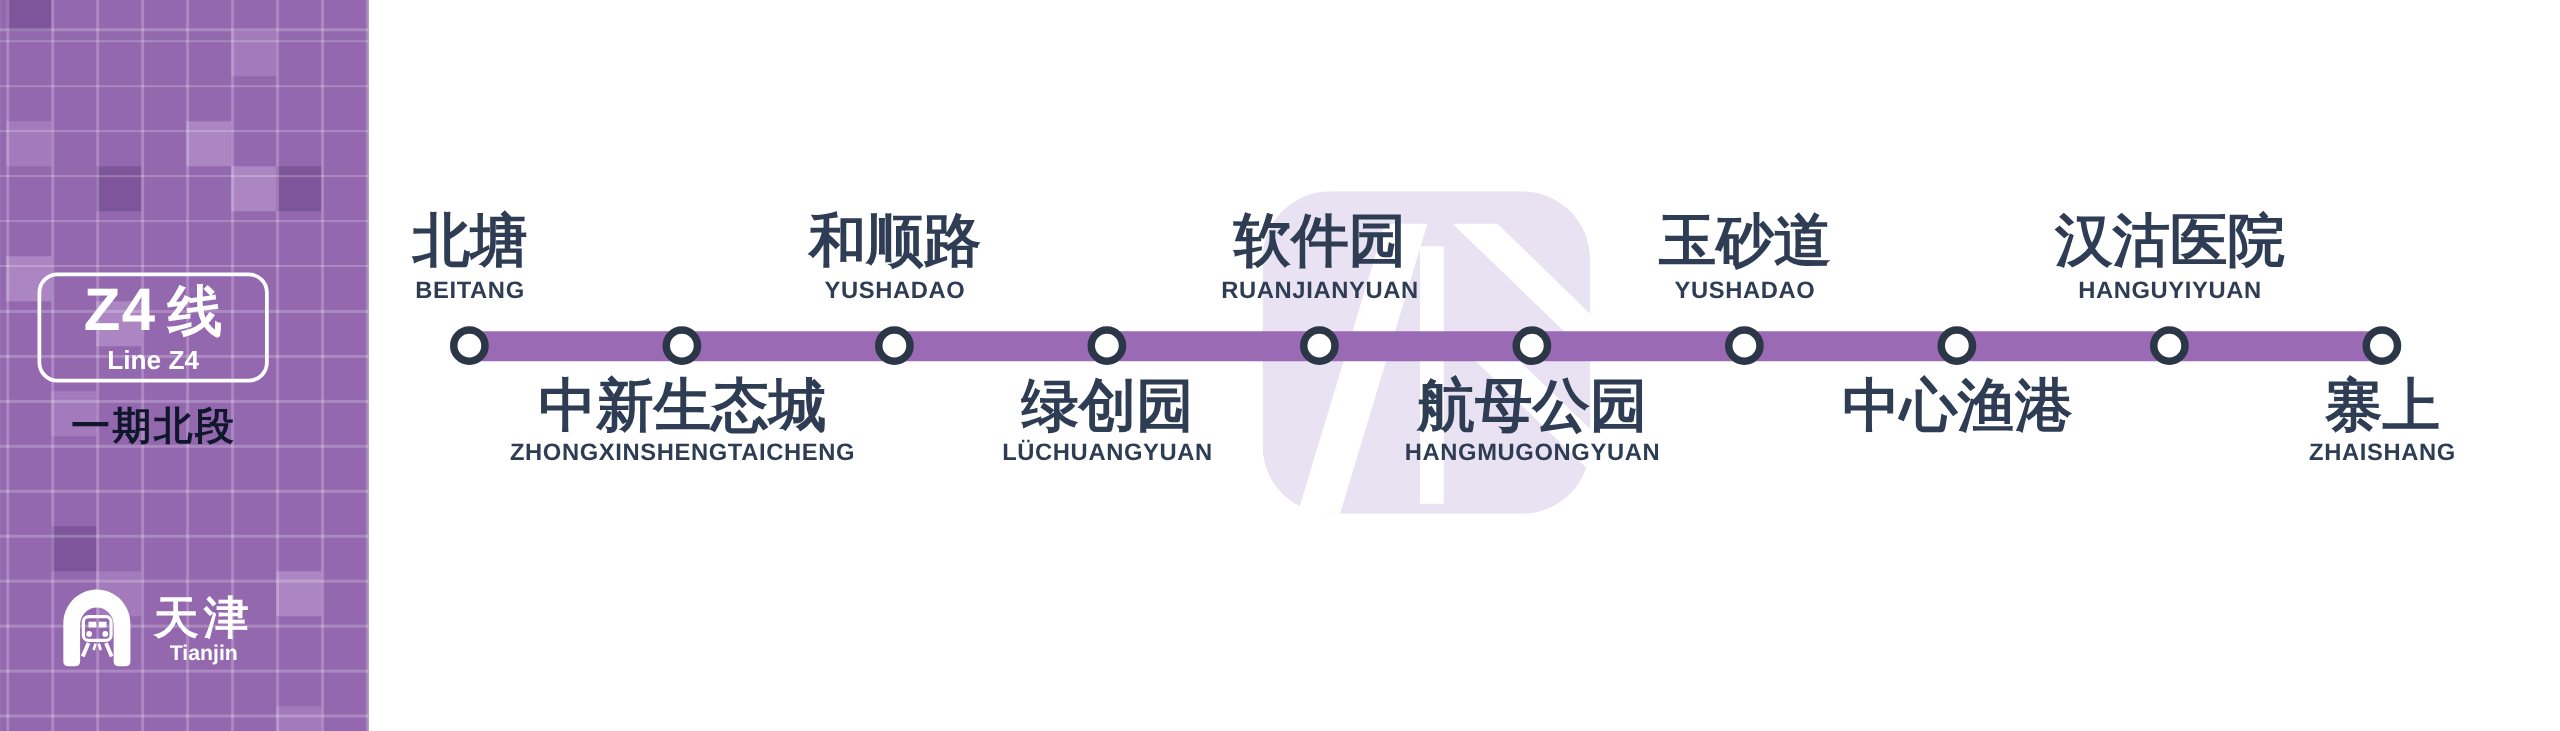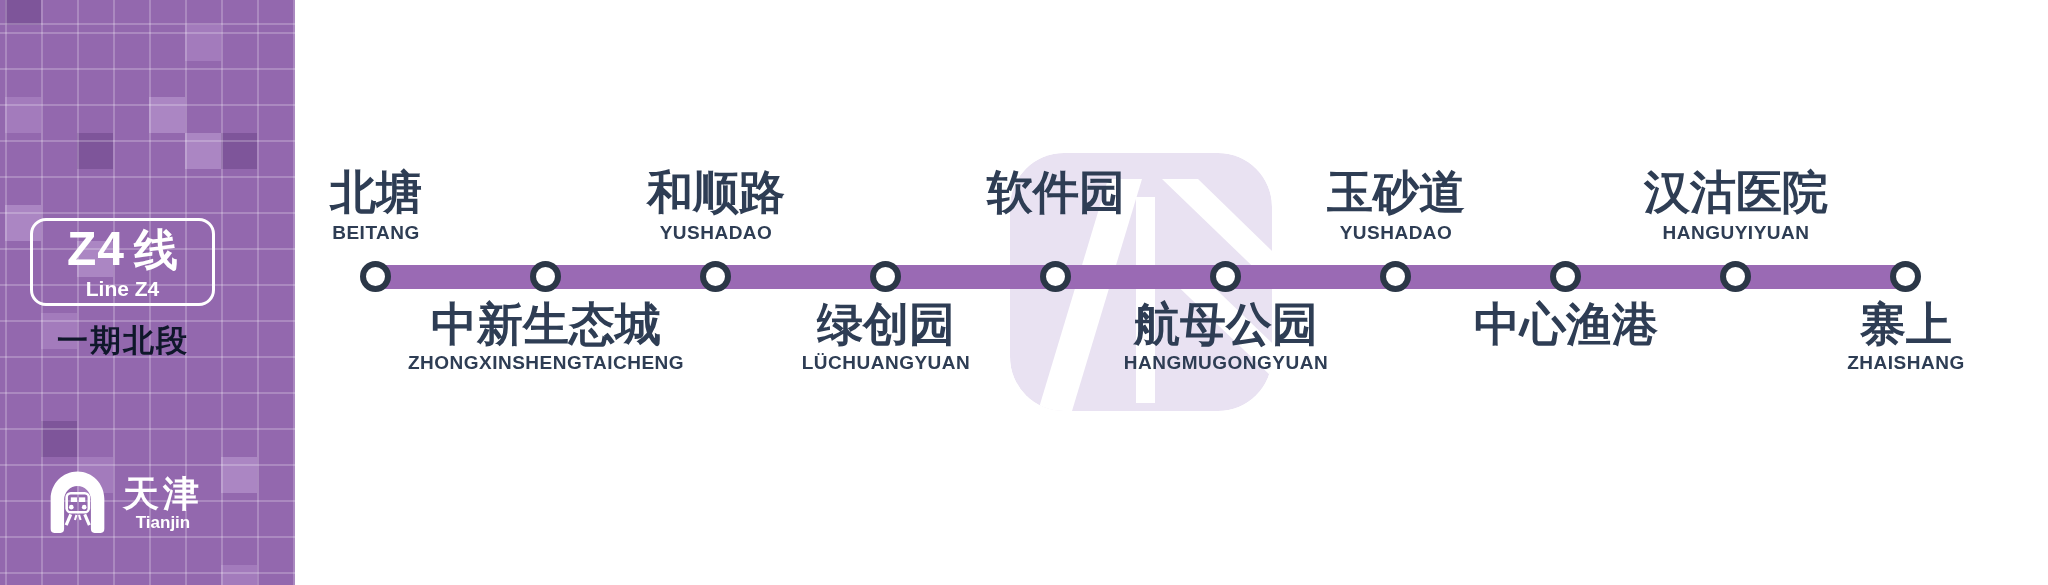--- a/index.html
+++ b/index.html
@@ -168,20 +168,21 @@
     <div class="label py">YUSHADAO</div>
   </div>
       <div class="station below" style="left: 686px;">
     <span class="dot"></span>
     <div class="label cn">绿创园</div>
     <div class="label py">LÜCHUANGYUAN</div>
   </div>
       <div class="station above" style="left: 856px;">
     <span class="dot"></span>
     <div class="label cn">软件园</div>
+    <div class="label py">RUANJIANYUAN</div>
   </div>
       <div class="station below" style="left: 1026px;">
     <span class="dot"></span>
     <div class="label cn">航母公园</div>
     <div class="label py">HANGMUGONGYUAN</div>
   </div>
       <div class="station above" style="left: 1196px;">
     <span class="dot"></span>
     <div class="label cn">玉砂道</div>
     <div class="label py">YUSHADAO</div>

